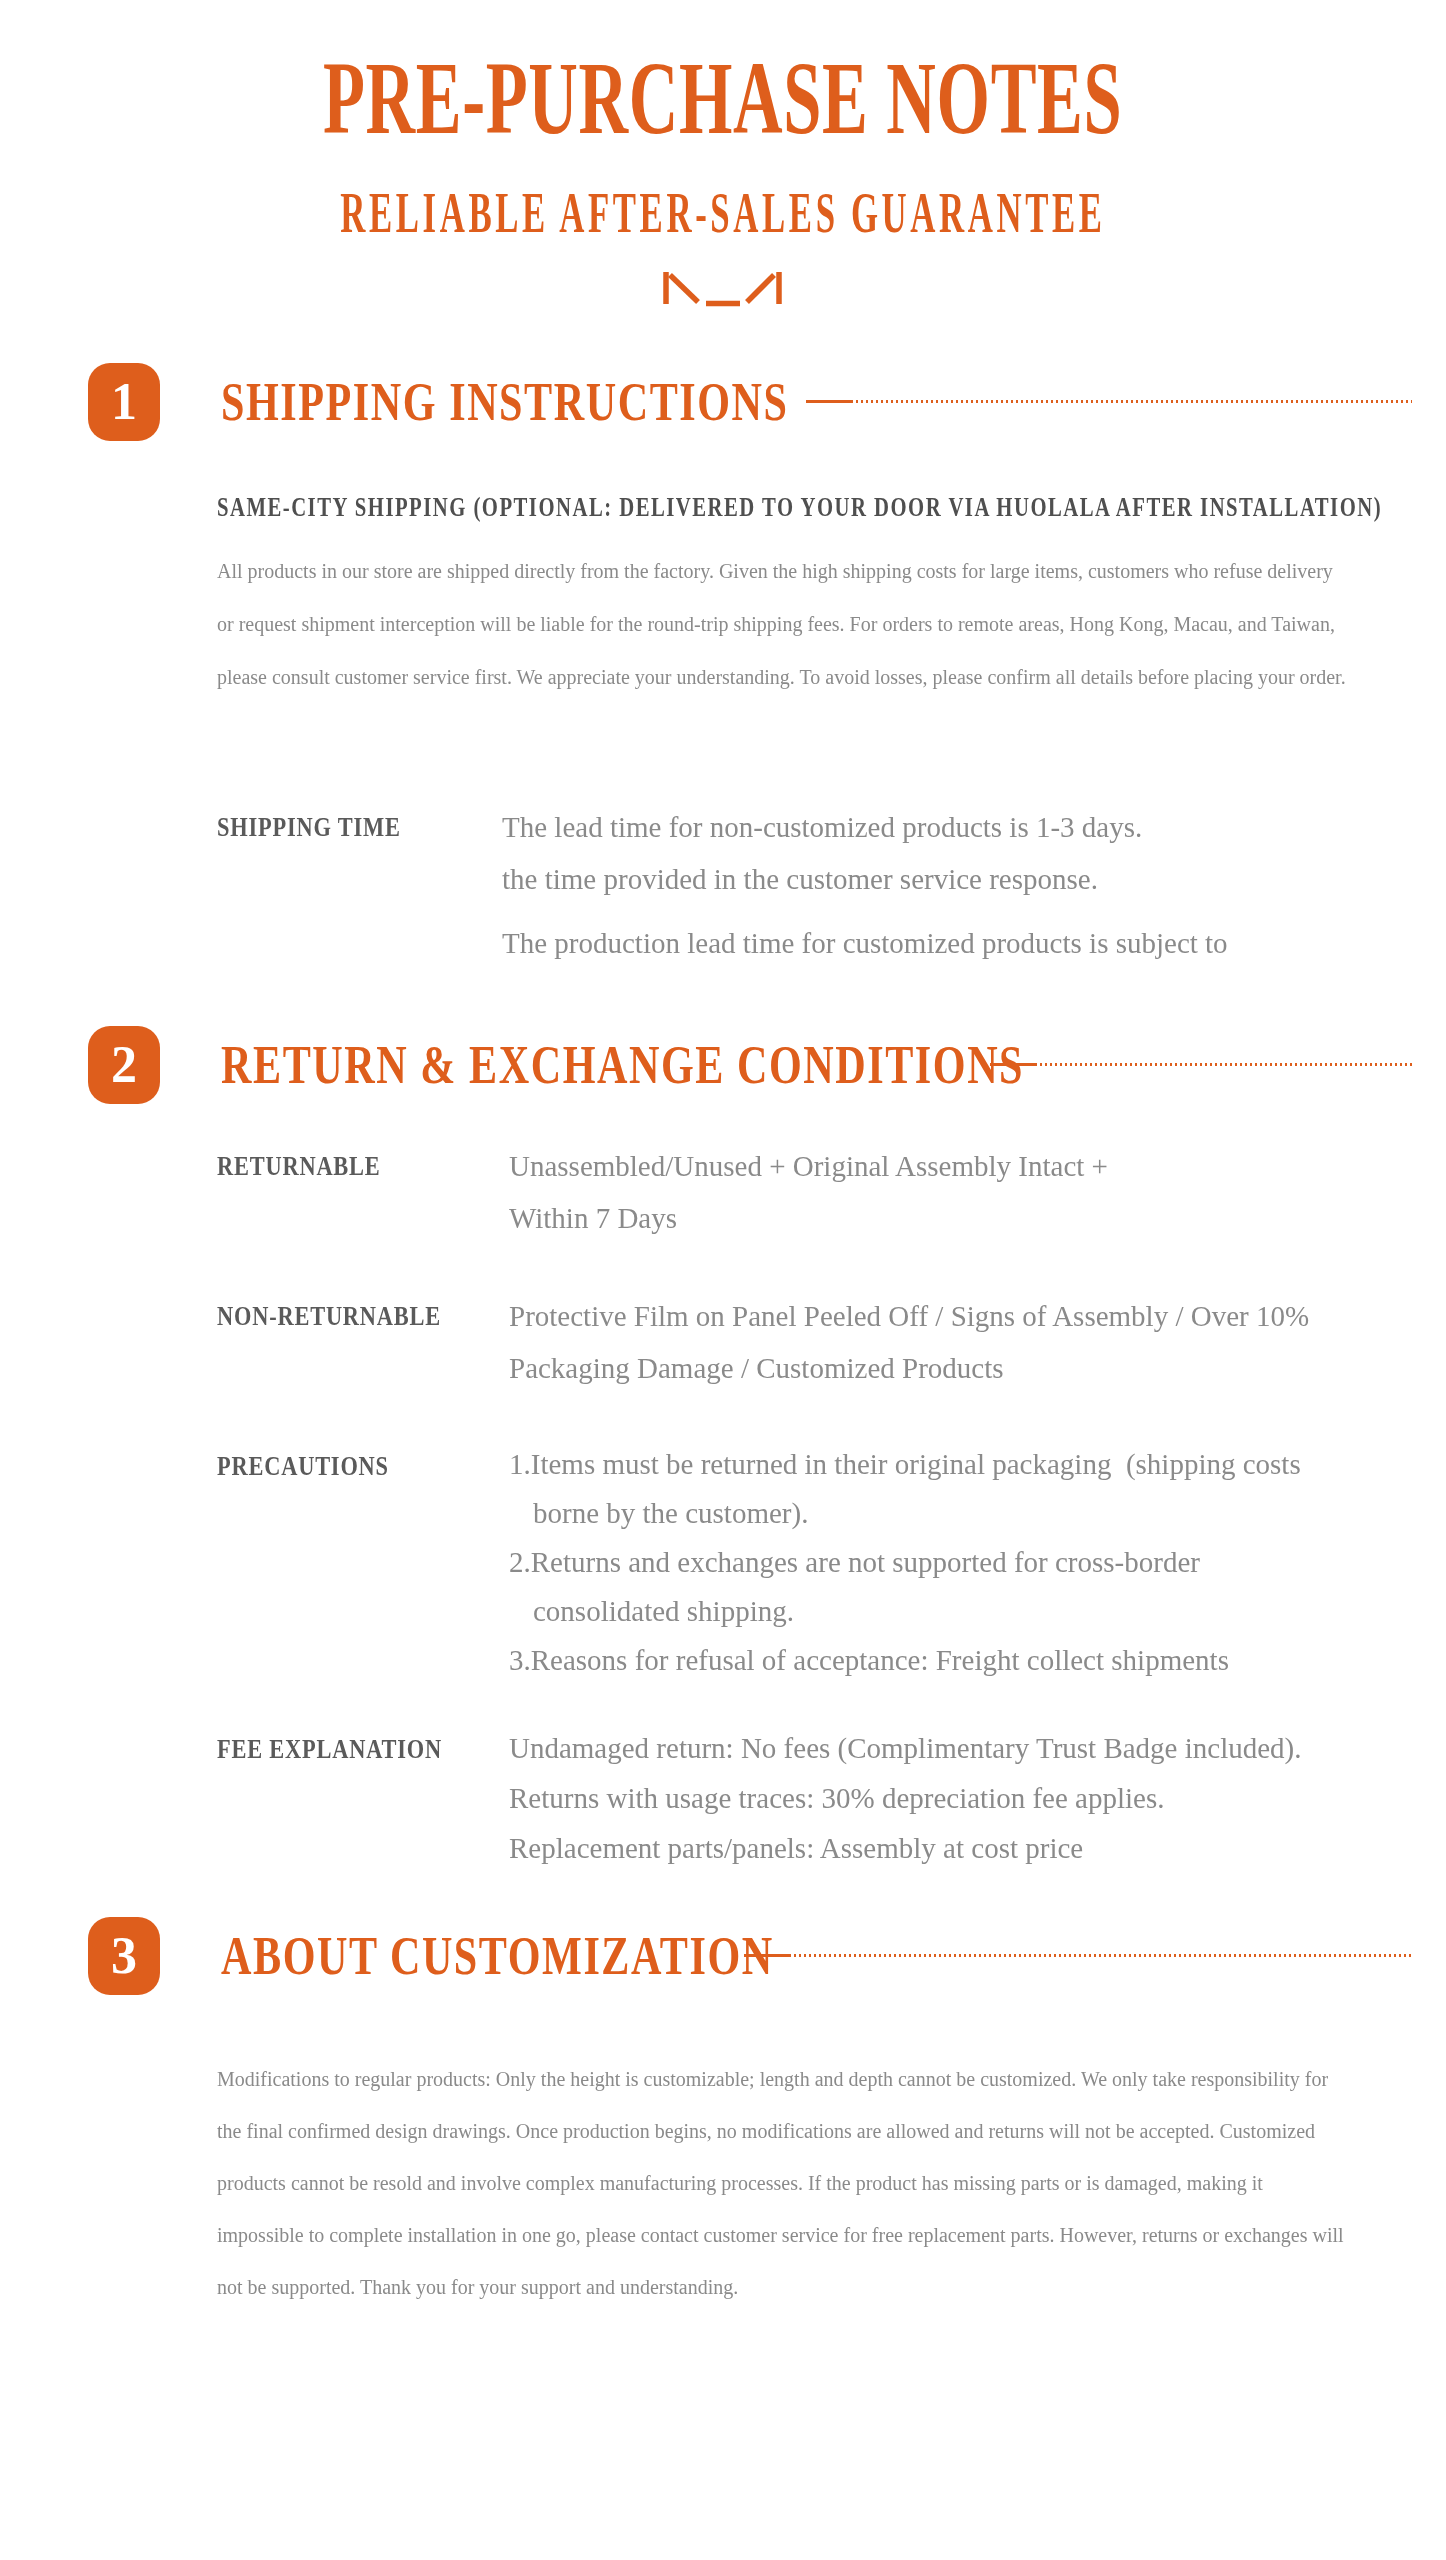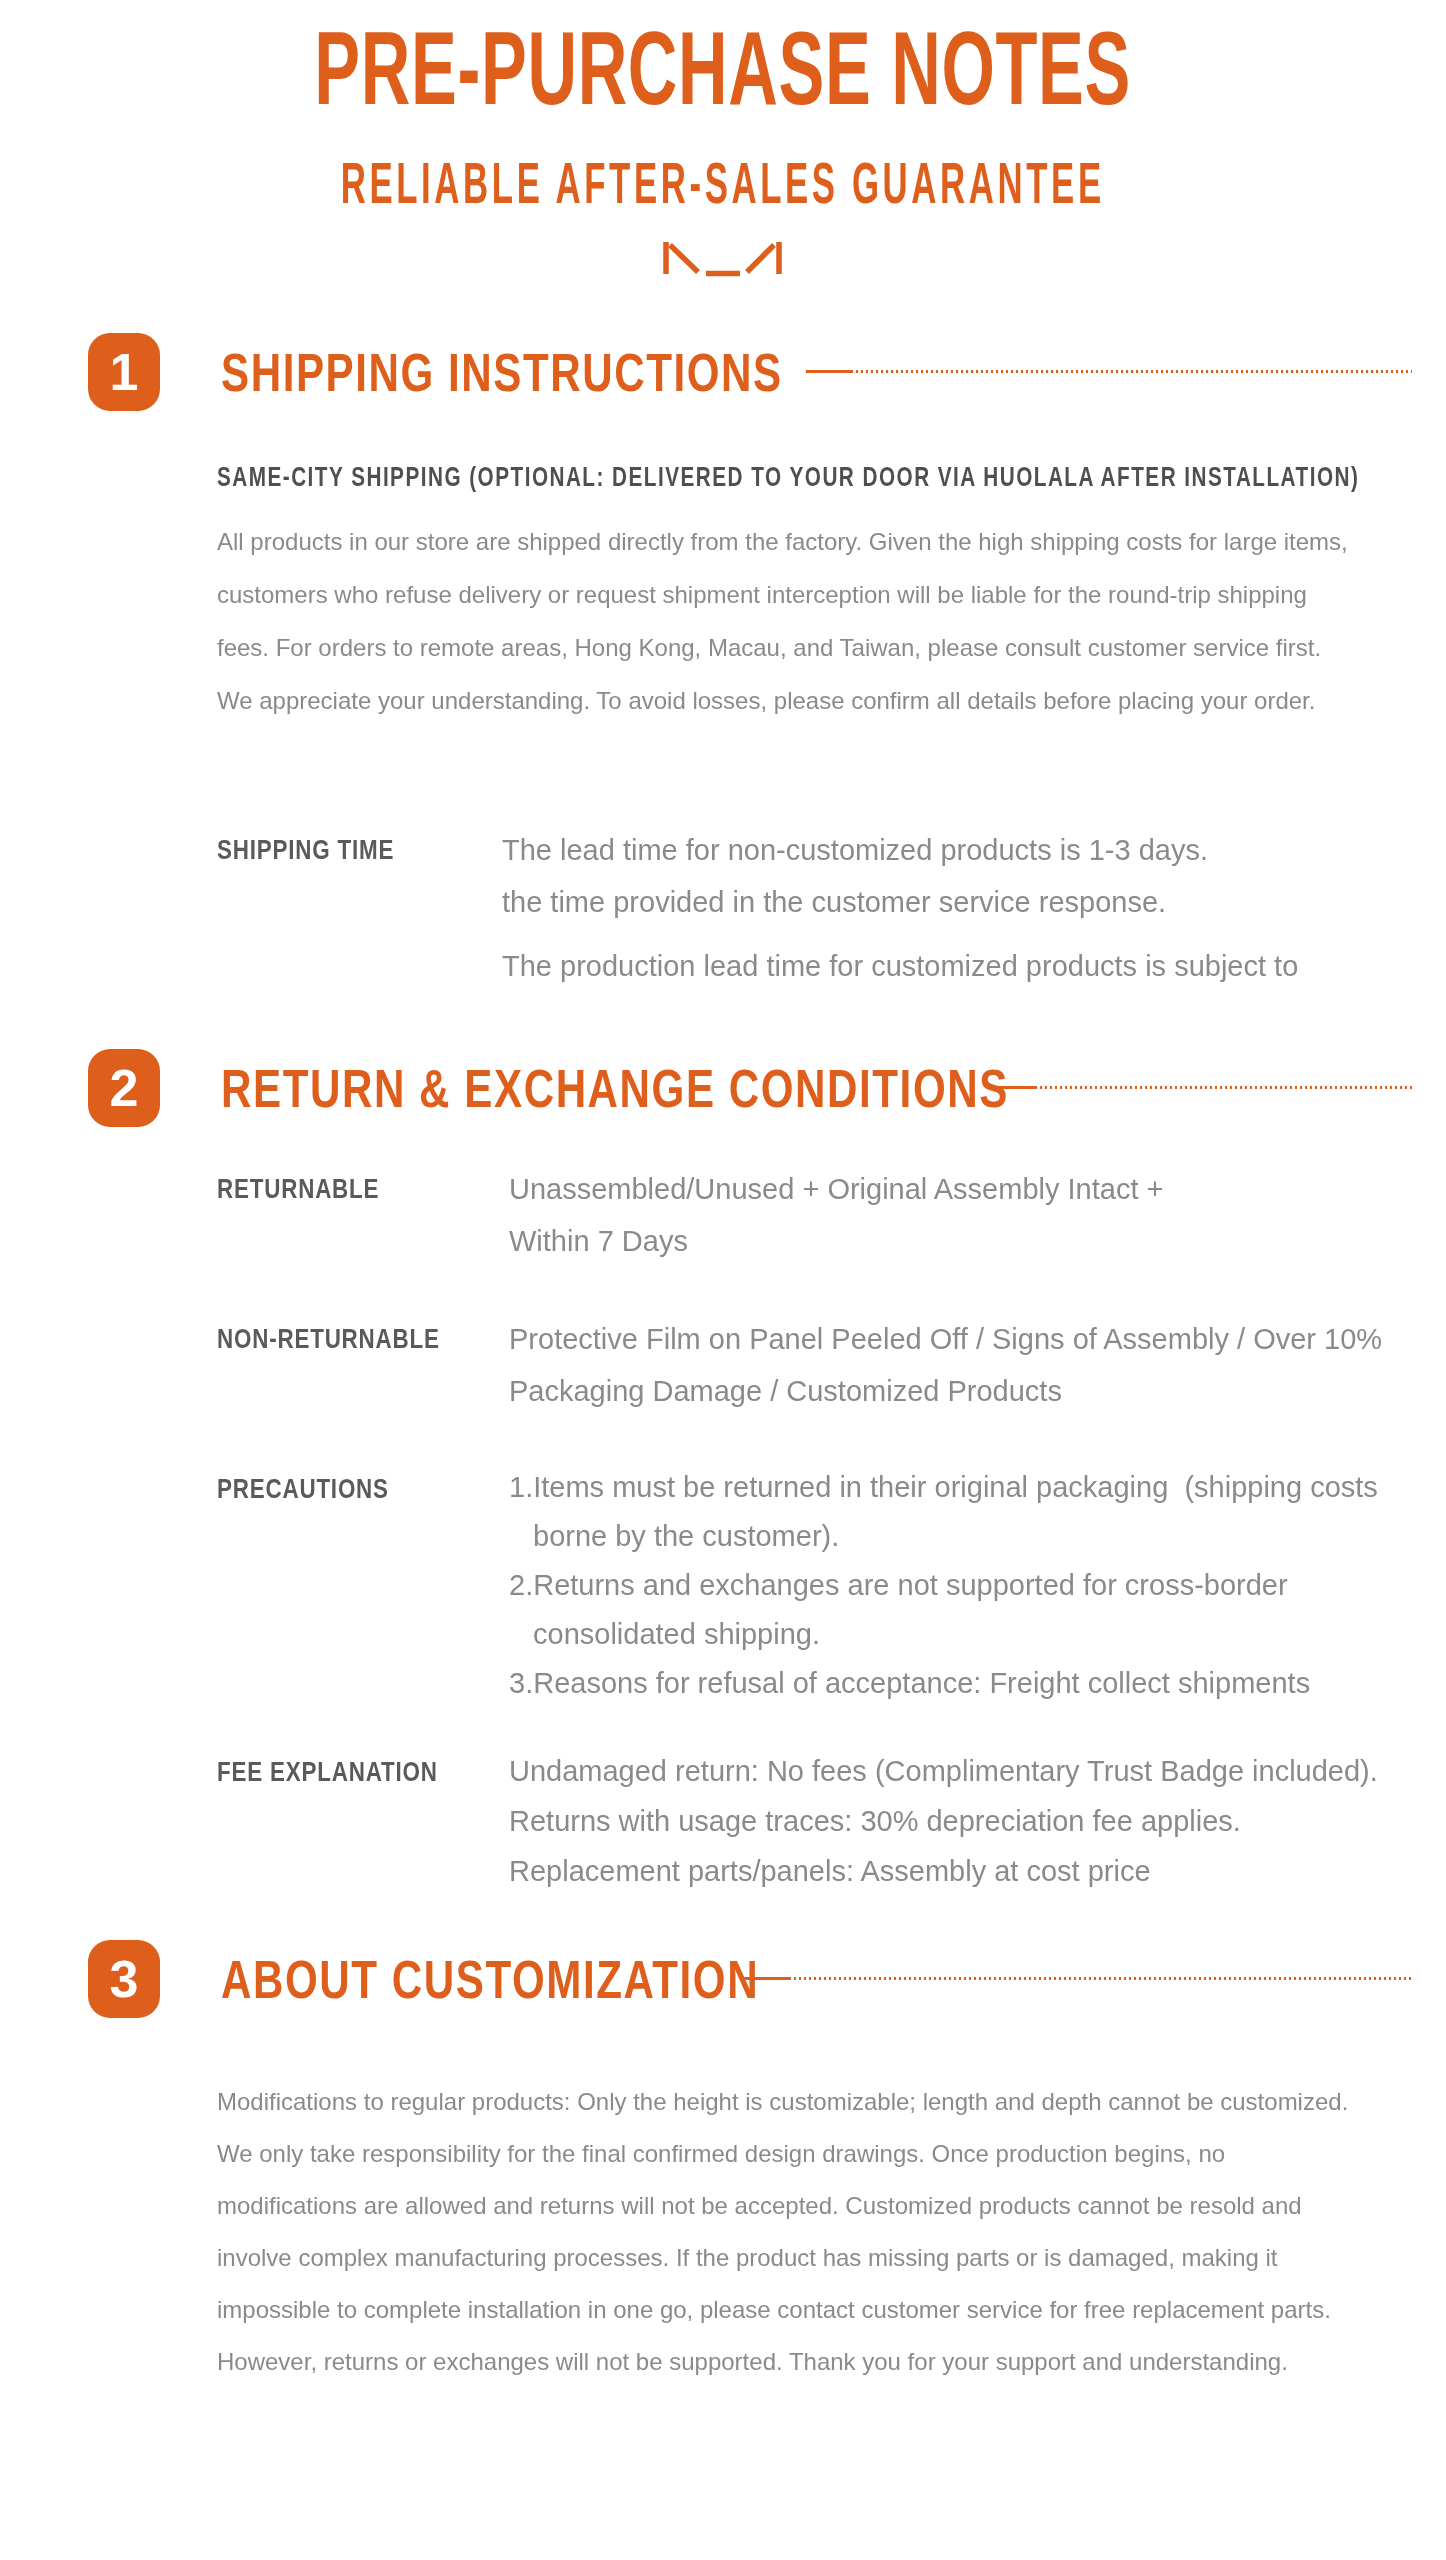--- a/index.html
+++ b/index.html
@@ -4,22 +4,22 @@
 <style>
   :root{
     --accent:#DE5E1C;
     --body-gray:#8A8A8A;
     --label-gray:#5A5A5A;
     --subhead-gray:#4F4F4F;
   }
   html,body{margin:0;padding:0;background:#ffffff;}
   .page{
     width:1446px;height:2492px;overflow:hidden;background:#fff;
-    font-family:Liberation Sans, sans-serif;
-    box-sizing:border-box;padding-top:16px;position:relative;
+    font-family:Liberation Serif, serif;
+    box-sizing:border-box;padding-top:46px;position:relative;
   }
   
   .h1{margin:0;text-align:center;font-size:104px;line-height:104px;font-weight:bold;color:var(--accent);}
   .h1 .tx{display:inline-block;transform:scaleX(.66);transform-origin:center;white-space:nowrap;letter-spacing:1px;}
   .h2{margin:34px 0 0;text-align:center;font-size:58px;line-height:58px;font-weight:bold;color:var(--accent);}
   .h2 .tx{display:inline-block;transform:scaleX(.60);transform-origin:center;white-space:nowrap;letter-spacing:6px;}
   .mark{display:block;margin:26px auto 0;}
 
   
   section{position:relative;}
@@ -41,21 +41,21 @@
     background-image:repeating-linear-gradient(90deg,var(--accent) 0 2px,transparent 2px 5px);}
   .rule::before{content:"";position:absolute;left:0;top:0;width:46px;height:3px;background:var(--accent);}
   .s1 .rule{left:718px;}
   .s2 .rule{left:902px;}
   .s3 .rule{left:656px;}
 
   
   .content{padding-left:217px;padding-right:96px;}
   .subhead{margin-top:52px;font-size:28px;line-height:28px;font-weight:bold;color:var(--subhead-gray);letter-spacing:2px;}
   .subhead .tx{display:inline-block;transform:scaleX(.74);transform-origin:left center;white-space:nowrap;}
-  .para{margin-top:24px;font-size:24px;line-height:53px;color:var(--body-gray);max-width:1140px;}
+  .para{margin-top:24px;font-size:20px;line-height:53px;color:var(--body-gray);max-width:1140px;}
   .s3 .para{margin-top:58px;line-height:52px;}
 
   .rows-s1{margin-top:97px;}
   .rows-s2{margin-top:36px;}
   .row{display:grid;}
   .row.w285{grid-template-columns:285px 1fr;}
   .row.w248{grid-template-columns:248px 1fr;}
   .rows-s2 .row{margin-bottom:46px;gap:44px;}
   .rows-s2 .row.tight{margin-bottom:38px;}
   .rows-s2 .row:last-child{margin-bottom:0;}

